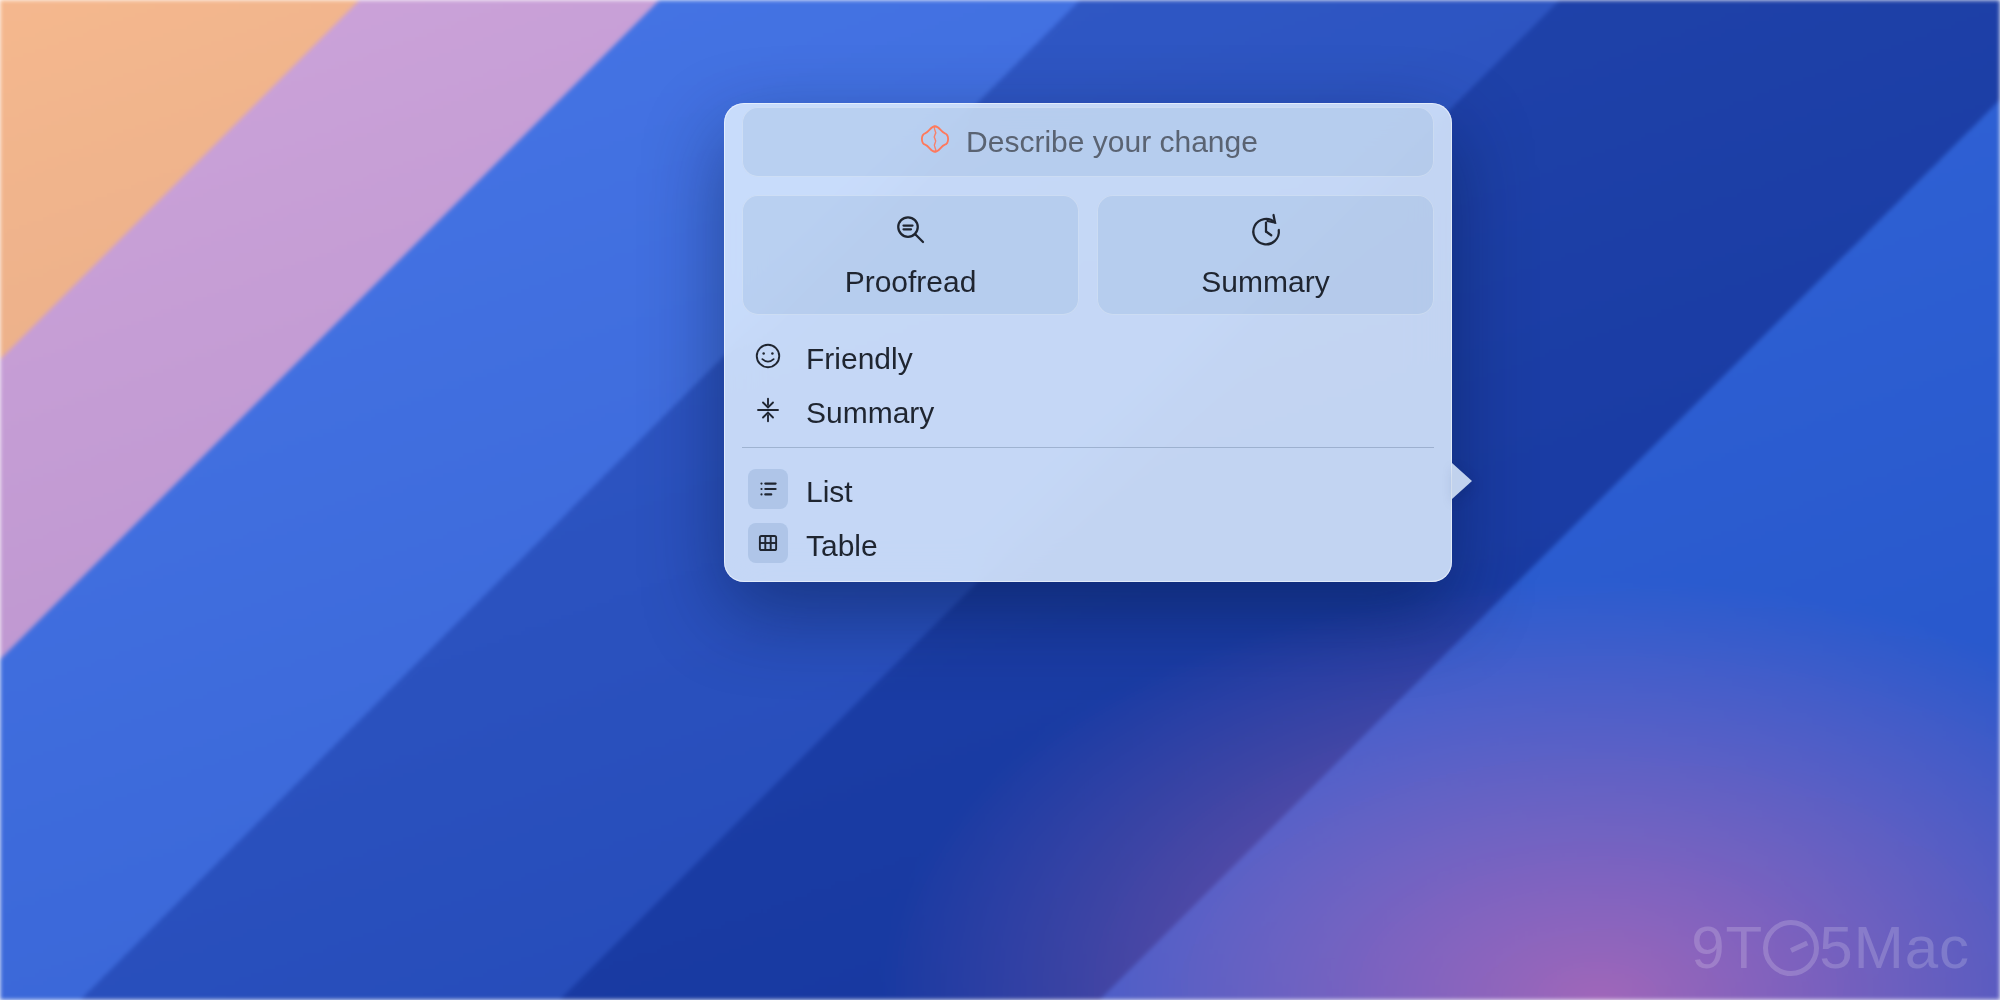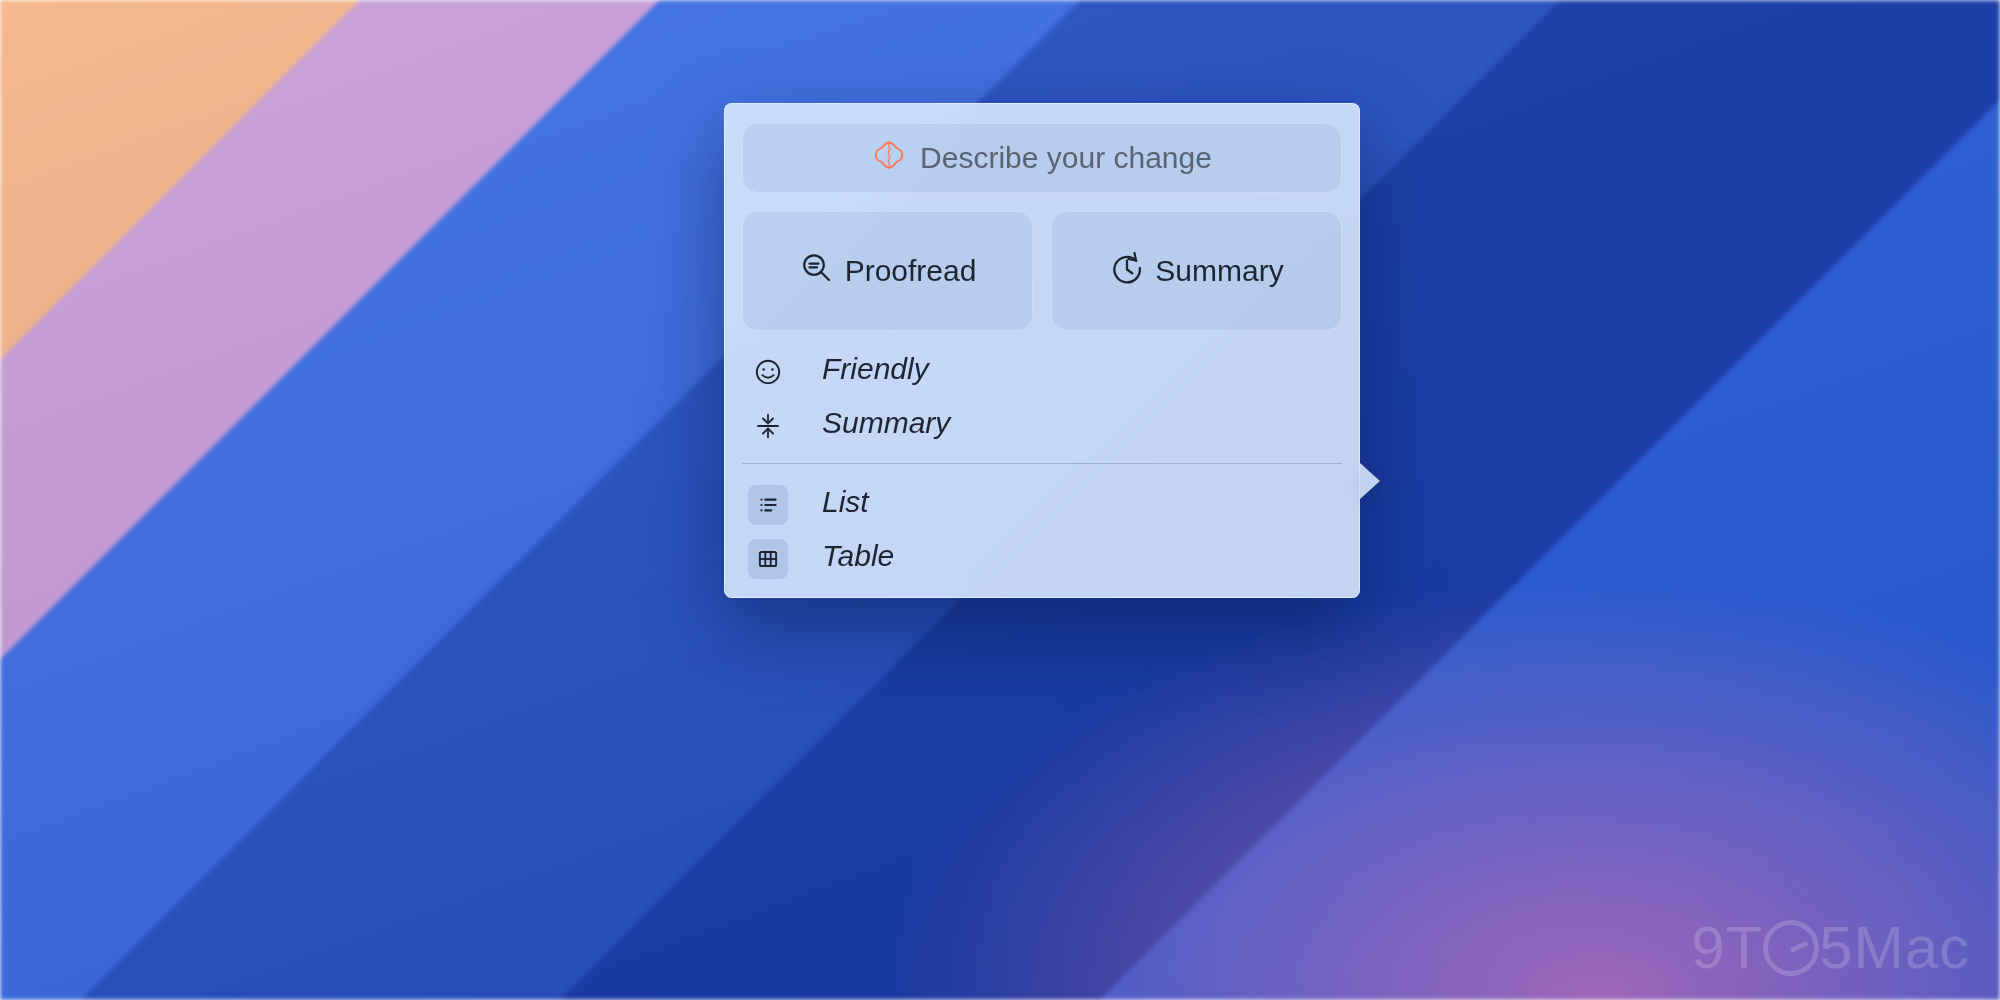--- a/index.html
+++ b/index.html
@@ -21,26 +21,26 @@
     background: radial-gradient(1200px 700px at 80% 100%, rgba(255,130,190,0.65), transparent 60%);
   }
   .wallpaper::after{
     content:"";position:absolute;inset:0;
     background: linear-gradient(160deg, rgba(255,255,255,0.05), rgba(0,0,80,0.15));
   }
 
   .popover {
     position: absolute;
     left: 724px; top: 103px;
-    width: 636px;
-    border-radius: 8px;
+    width: 728px;
+    border-radius: 20px;
     background: rgba(222, 237, 255, 0.86);
     backdrop-filter: blur(20px);
     box-shadow: 0 30px 80px rgba(0,20,60,0.45), 0 0 0 1px rgba(255,255,255,0.5) inset;
-    padding: 20px 18px 12px 18px;
+    padding: 4px 18px 12px 18px;
   }
   .popover::after{
     content:"";
     position:absolute;
     right:-20px; top:360px;
     width:0;height:0;
     border-top:18px solid transparent;
     border-bottom:18px solid transparent;
     border-left:20px solid rgba(222, 237, 255, 0.86);
     filter: drop-shadow(2px 4px 6px rgba(0,20,60,0.2));
@@ -51,33 +51,33 @@
     height:70px;border-radius:16px;
     background: rgba(140,170,210,0.25);
     box-shadow: 0 0 0 1px rgba(255,255,255,0.3) inset;
     font-size:30px;color:#434a57;
     cursor:text;
   }
   .describe-field .placeholder{color:#5a6372;}
 
   .actions-row{display:flex;gap:18px;margin-top:18px;}
   .action-btn{
-    flex:1;display:flex;flex-direction:row;align-items:center;justify-content:center;gap:10px;
+    flex:1;display:flex;flex-direction:column;align-items:center;justify-content:center;gap:10px;
     height:120px;border-radius:16px;
     background: rgba(140,170,210,0.25);
     box-shadow: 0 0 0 1px rgba(255,255,255,0.3) inset;
     font-size:30px;color:#1f2530;cursor:pointer;
     border:none;font-family:inherit;
   }
   .action-btn svg{width:36px;height:36px;stroke:#1f2530;}
 
   .menu{margin-top:14px;}
   .menu-item{
-    display:flex;align-items:flex-start;gap:34px;
-    padding:7px 6px;font-size:30px;color:#1f2530;cursor:pointer;border-radius:10px;font-style:italic;
+    display:flex;align-items:flex-end;gap:18px;
+    padding:7px 6px;font-size:30px;color:#1f2530;cursor:pointer;border-radius:10px;
   }
   .menu-item .icon-slot{width:40px;height:40px;display:flex;align-items:center;justify-content:center;}
   .menu-item .icon-slot.boxed{background:rgba(120,150,195,0.28);border-radius:8px;}
   .menu-item svg{width:30px;height:30px;stroke:#1f2530;}
   .menu-item .icon-slot.boxed svg{width:26px;height:26px;}
 
   hr.sep{border:none;border-top:1.5px solid rgba(90,110,140,0.35);margin:10px 0;}
 
   .watermark{
     position:absolute;right:30px;bottom:18px;

